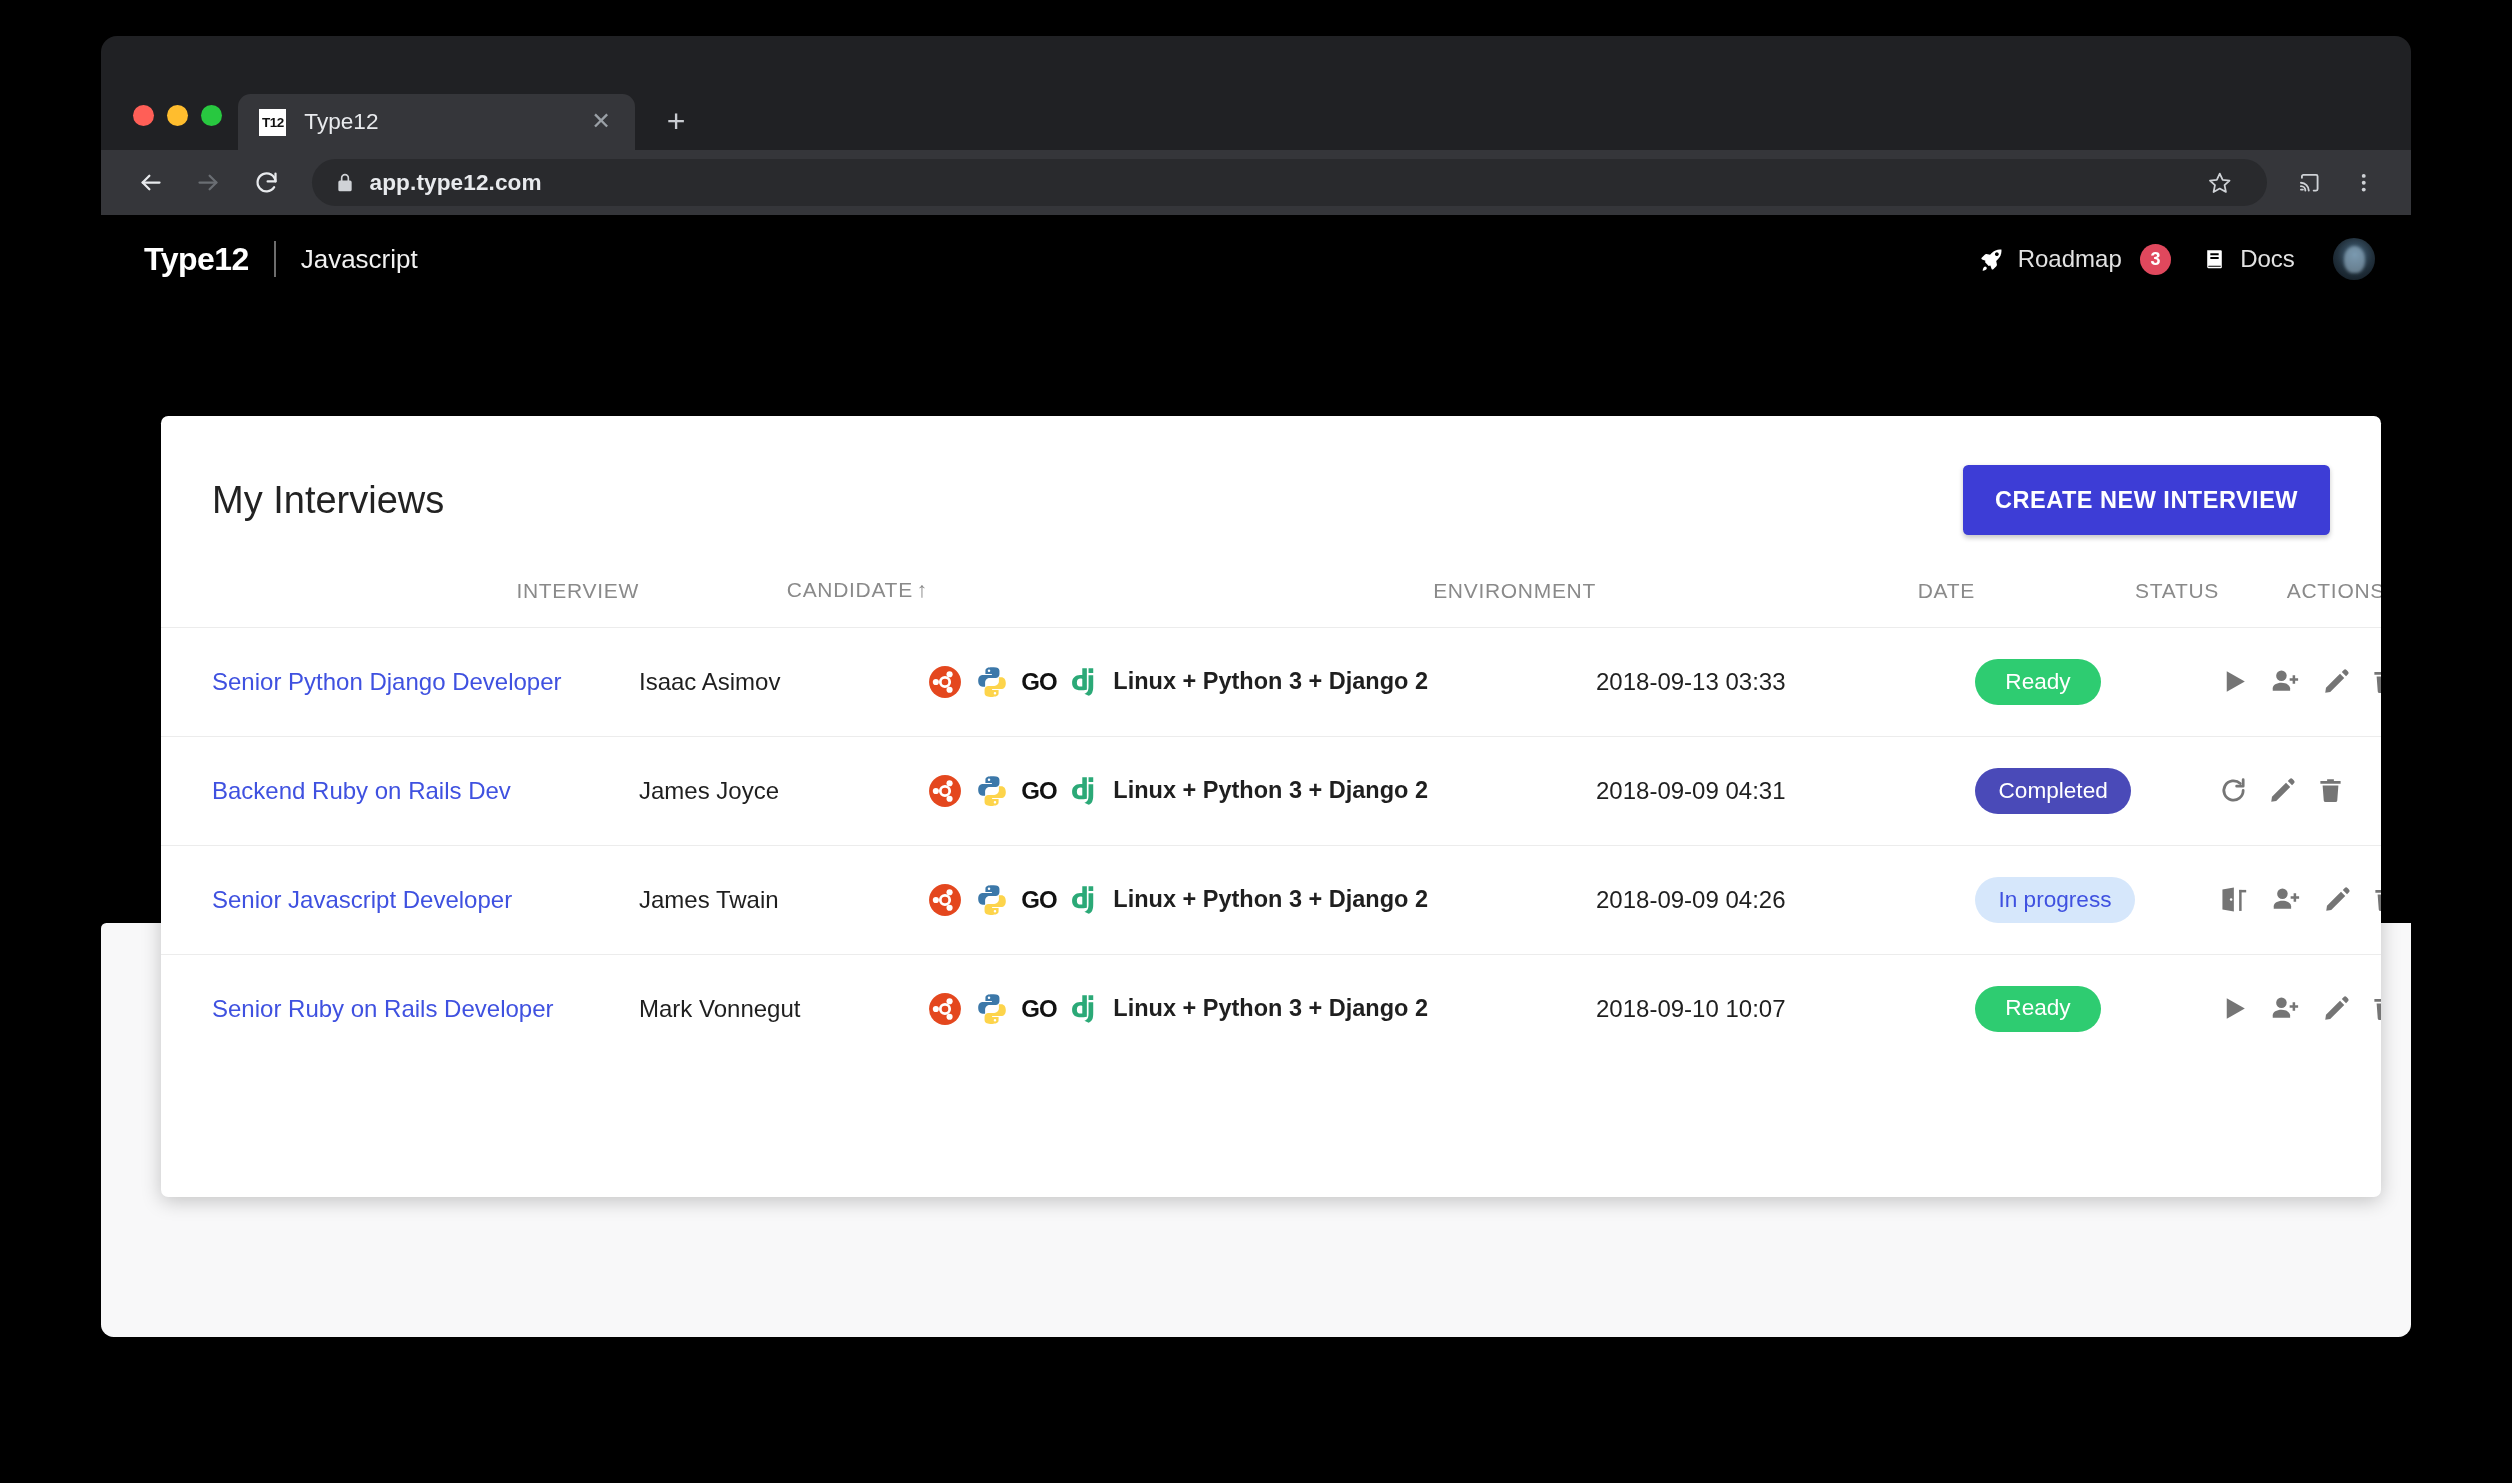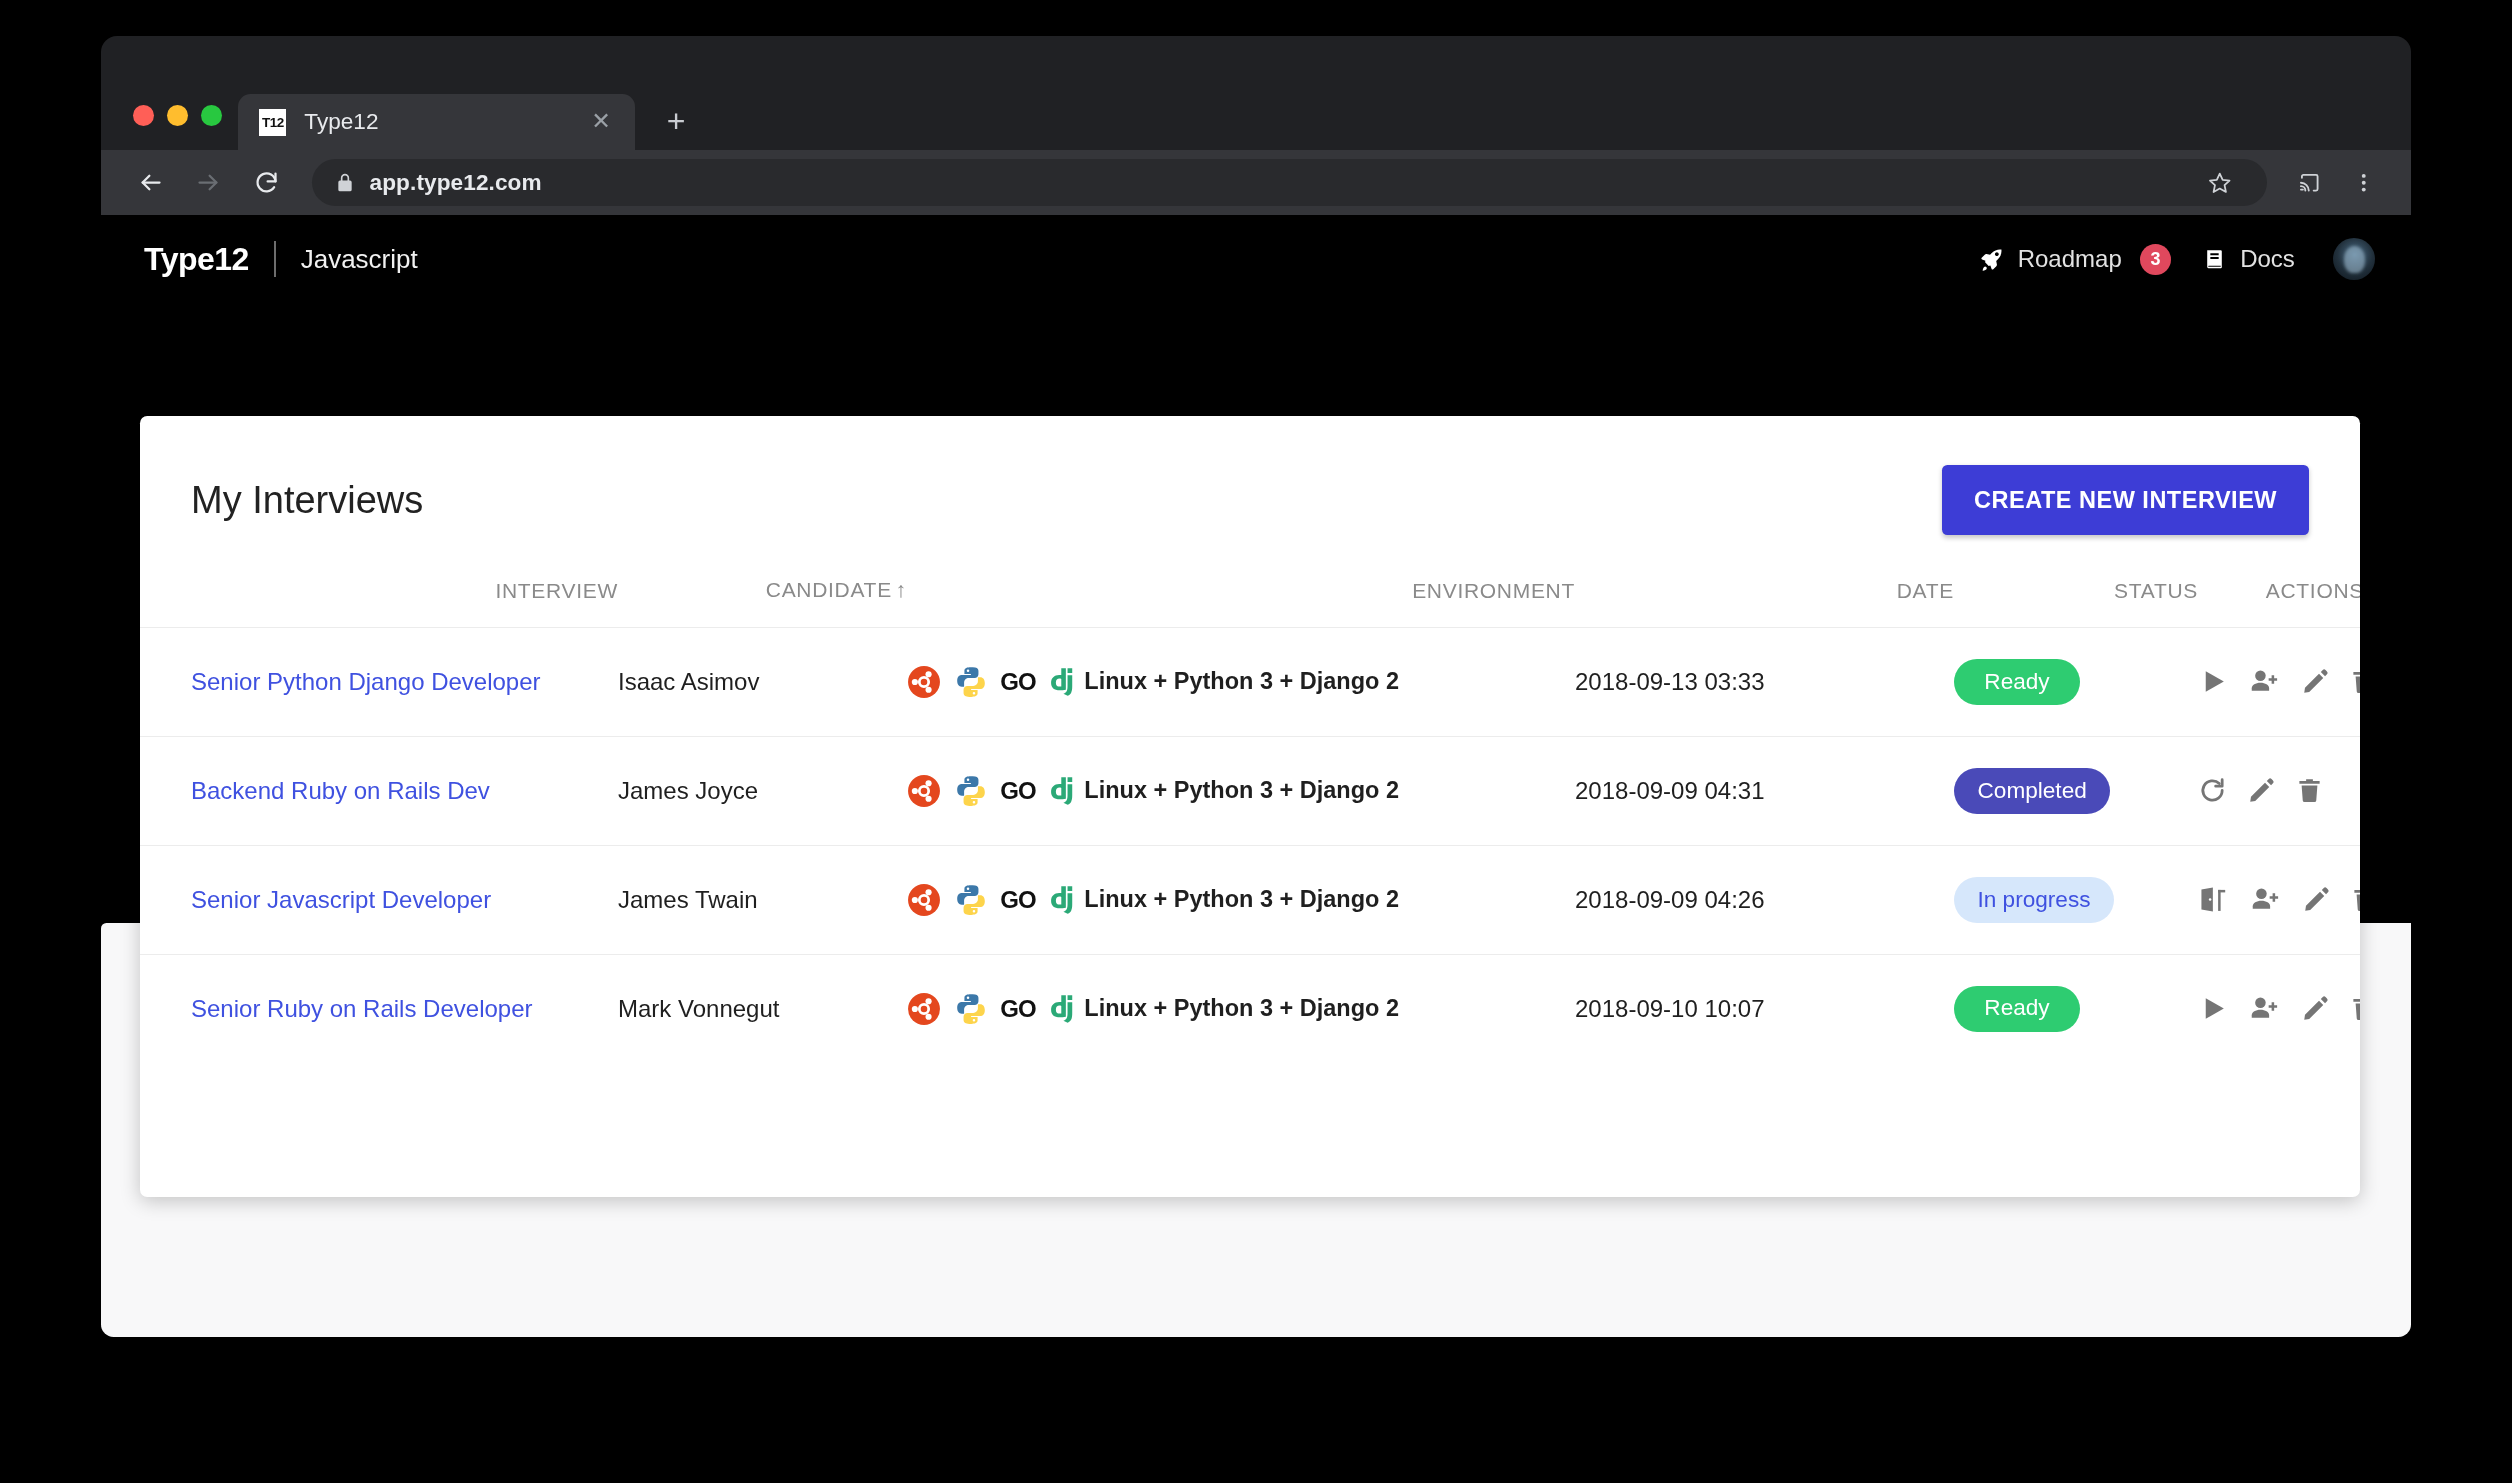--- a/index.html
+++ b/index.html
@@ -220,21 +220,21 @@
     top: 708px;
     width: 2321px;
     height: 593px;
     background: #f8f8f9;
     border-radius: 5.4px;
   }
 
   
   .card {
     position: absolute;
-    left: 39px;
+    left: 60px;
     top: 201px;
     width: 2220px;
     height: 781px;
     background: #ffffff;
     border-radius: 7.2px;
     box-shadow: 0 3.6px 20px rgba(0,0,0,0.22);
     overflow: hidden;
   }
 
   .card-head {
@@ -297,21 +297,21 @@
   .col-date       { width: 379px; }
   .col-status     { width: 244px; }
   .col-actions    { width: 217px; padding-right: 51px !important; }
 
   .iv-link {
     color: #3f51e0;
     font-size: 24px;
     cursor: pointer;
   }
 
-  .env-cell { display: flex; align-items: center; gap: 2px; }
+  .env-cell { display: flex; align-items: center; gap: 10px; }
   .env-icons { display: flex; align-items: center; gap: 12.6px; }
   .env-label { font-size: 23.5px; font-weight: 700; color: #1f1f1f; white-space: nowrap; }
 
   .ico { width: 34px; height: 34px; display: block; flex: 0 0 auto; }
   .ico-go {
     font-size: 24px; font-weight: 800; color: #111111;
     letter-spacing: -0.9px; line-height: 34px; height: 34px;
     display: flex; align-items: center;
     font-family: "Liberation Sans", sans-serif;
   }

